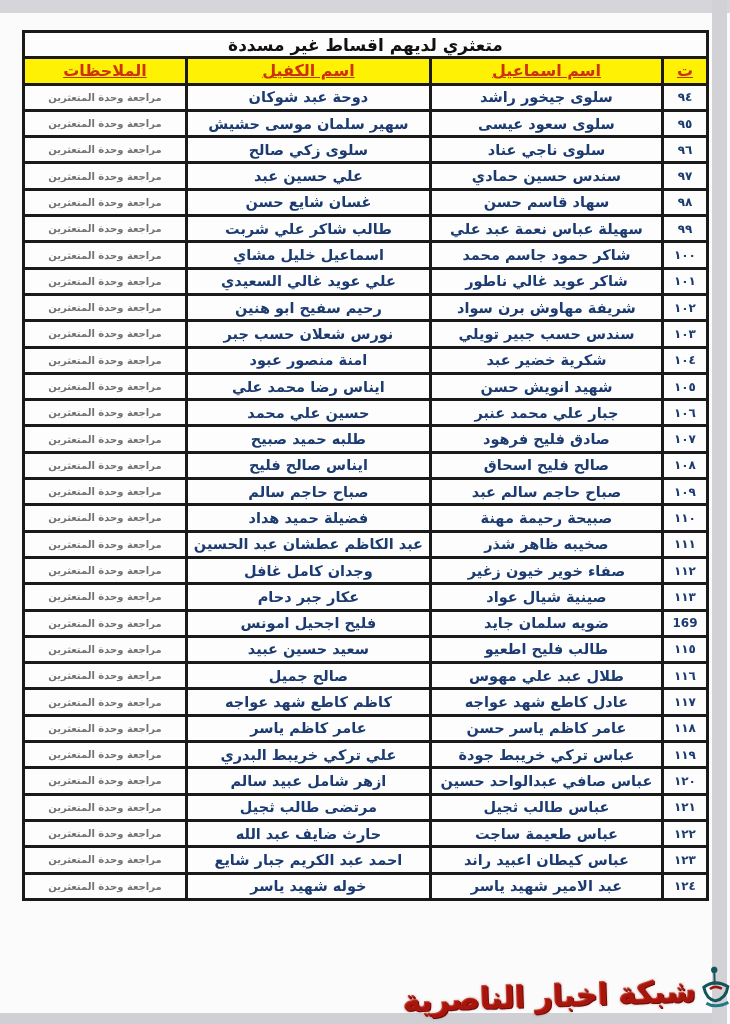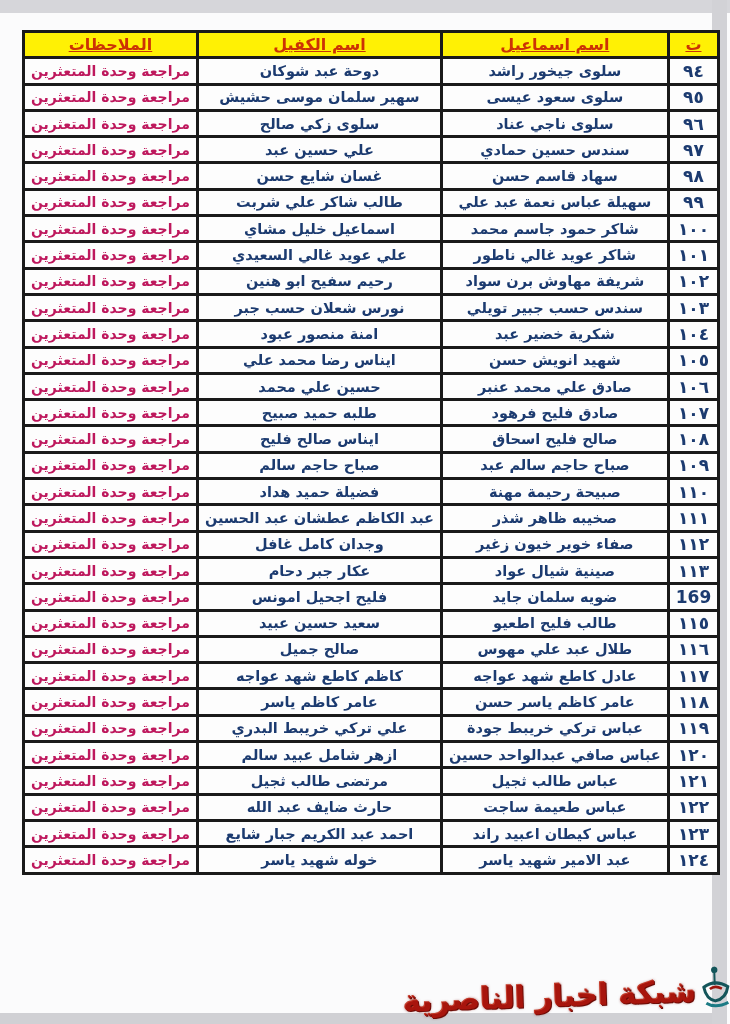--- a/index.html
+++ b/index.html
@@ -40,31 +40,31 @@
   }
   td.head-cell {
     background:#fff104;
     color:#cc3305;
     font-size:16px;
     text-decoration:underline;
   }
   td.num-cell {
     background:#fdfdfd;
     color:#1c3b70;
-    font-size:17px;
+    font-size:12px;
   }
   td.name-cell {
     background:#fdfdfd;
     color:#1c3b70;
     font-size:14.5px;
   }
   td.note-cell {
     background:#fdfdfd;
-    color:#be185d;
-    font-size:14px;
+    color:#737373;
+    font-size:10px;
   }
 
   .watermark {
     position:absolute;
     right:-4px;
     bottom:4px;
     display:flex;
     align-items:center;
     gap:4px;
     direction:rtl;
@@ -92,20 +92,23 @@
 
 <table class="debtors">
   <colgroup>
     <col style="width:47px">
     <col style="width:234px">
     <col style="width:230px">
     <col style="width:176px">
   </colgroup>
   <thead>
     <tr>
+      <td class="title-cell" colspan="4">متعثري لديهم اقساط غير مسددة</td>
+    </tr>
+    <tr>
       <td class="head-cell">ت</td>
       <td class="head-cell">اسم اسماعيل</td>
       <td class="head-cell">اسم الكفيل</td>
       <td class="head-cell">الملاحظات</td>
     </tr>
   </thead>
   <tbody id="rows-body">
       <tr>
     <td class="num-cell">٩٤</td>
     <td class="name-cell">سلوى جيخور راشد</td>
@@ -173,21 +176,21 @@
     <td class="note-cell">مراجعة وحدة المتعثرين</td>
   </tr>
       <tr>
     <td class="num-cell">١٠٥</td>
     <td class="name-cell">شهيد انويش حسن</td>
     <td class="name-cell">ايناس رضا محمد علي</td>
     <td class="note-cell">مراجعة وحدة المتعثرين</td>
   </tr>
       <tr>
     <td class="num-cell">١٠٦</td>
-    <td class="name-cell">صادق علي محمد عنبر</td>
+    <td class="name-cell">جبار علي محمد عنبر</td>
     <td class="name-cell">حسين علي محمد</td>
     <td class="note-cell">مراجعة وحدة المتعثرين</td>
   </tr>
       <tr>
     <td class="num-cell">١٠٧</td>
     <td class="name-cell">صادق فليح فرهود</td>
     <td class="name-cell">طلبه حميد صبيح</td>
     <td class="note-cell">مراجعة وحدة المتعثرين</td>
   </tr>
       <tr>

